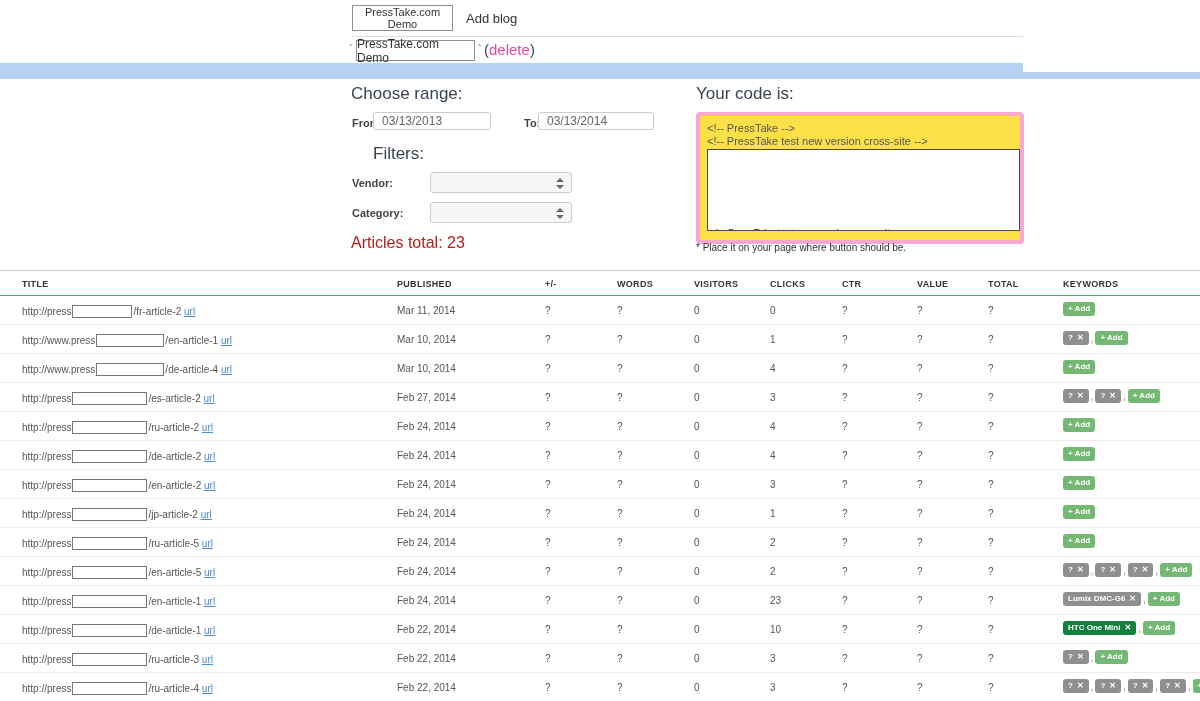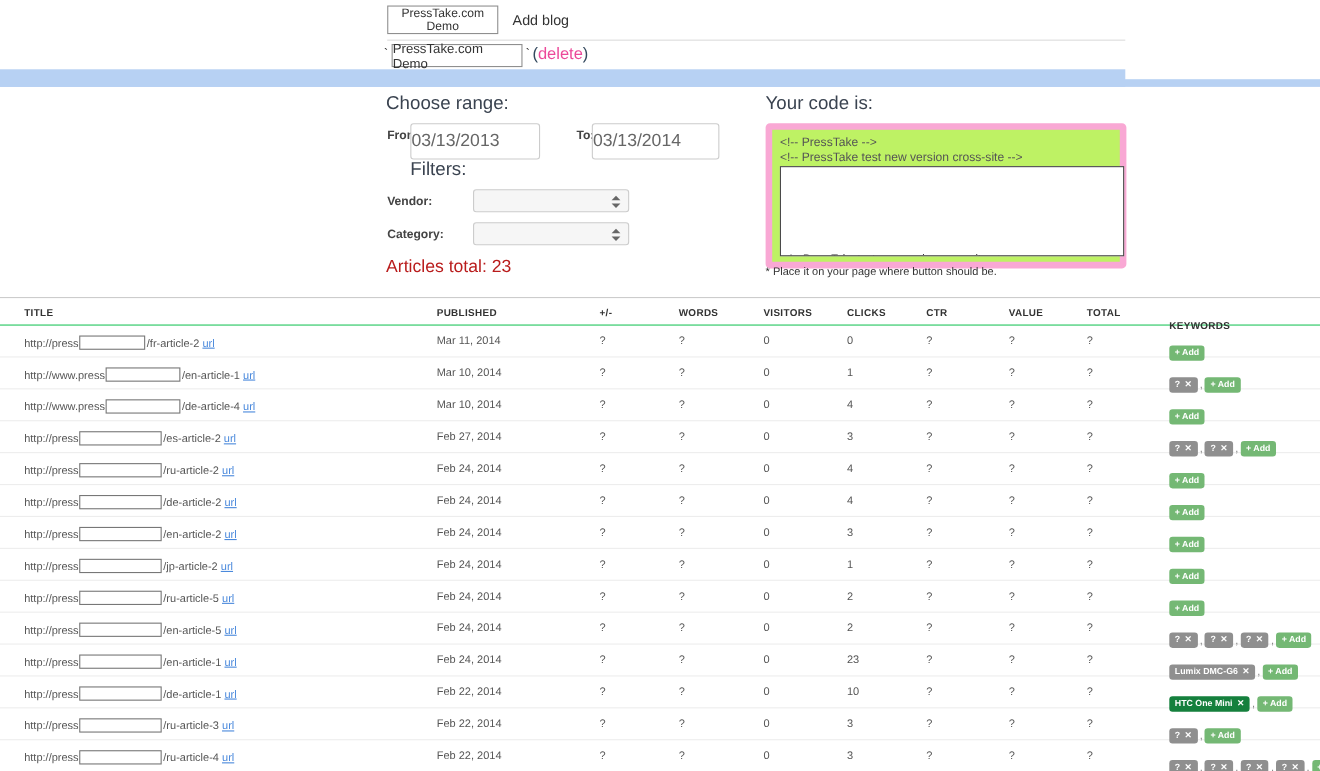--- a/index.html
+++ b/index.html
@@ -22,34 +22,34 @@
   .delete-wrap { position:absolute; left:484px; top:41px; font-size:15px; color:#34495e; cursor:pointer; }
   .delete-link { color:#ec4899; }
 
   
   .blue-block { position:absolute; left:0; top:63px; width:1023px; height:16px; }
   .blue-strip { position:absolute; left:0; top:72px; width:1200px; height:7px; }
 
   
   .h-section { position:absolute; font-size:17px; color:#3a4350; }
   .lbl { position:absolute; font-size:11px; font-weight:bold; color:#444; }
-  .date-input { position:absolute; height:33px; border:1px solid #ccc; border-radius:3px;
-                font-family:"Liberation Sans",sans-serif; font-size:16px; color:#666; padding:0 0; }
+  .date-input { position:absolute; height:18px; border:1px solid #ccc; border-radius:3px;
+                font-family:"Liberation Sans",sans-serif; font-size:12px; color:#666; padding:0 8px; }
   .select-box { position:absolute; width:142px; height:21px; background:#f6f6f6; border:1px solid #ccc;
                 border-radius:3px; cursor:pointer; }
   .stepper { position:absolute; right:8px; top:4px; width:7px; height:13px; }
   .stepper::before { content:""; position:absolute; top:1px; left:0; border-left:4px solid transparent;
                 border-right:4px solid transparent; border-bottom:4px solid #666; }
   .stepper::after { content:""; position:absolute; bottom:1px; left:0; border-left:4px solid transparent;
                 border-right:4px solid transparent; border-top:4px solid #666; }
   .articles-total { position:absolute; left:351px; top:234px; font-size:16px; color:#b91c1c; }
 
   
   .code-box { position:absolute; left:696px; top:112px; width:328px; height:132px;
-              border:6px solid #f9a8d4; border-radius:4px; background:#bef264; padding:6px 7px; }
+              border:4px solid #f9a8d4; border-radius:4px; background:#fde047; padding:6px 7px; }
   .code-line { font-size:11px; color:#555; line-height:13px; white-space:nowrap; overflow:hidden; }
   .code-textarea { position:absolute; left:7px; top:33px; width:313px; height:82px;
                    border:1px solid #4a4a4a; background:#fff; overflow:hidden; cursor:text; }
   .code-clipped { position:absolute; left:2px; bottom:-3px; height:5px; overflow:hidden;
                   font-size:10px; color:#333; white-space:nowrap; }
   .resize-handle { position:absolute; right:-6px; bottom:-8px; width:9px; height:9px;
                    background:repeating-linear-gradient(-45deg, transparent 0 2px, #9a9a9a 2px 3px);
                    clip-path:polygon(100% 0, 100% 100%, 0 100%); cursor:nwse-resize; }
   .code-note { position:absolute; left:696px; top:242px; font-size:10px; color:#333; }
 
@@ -71,21 +71,21 @@
   
   .c-title    { left:22px; }
   .c-published{ left:397px; }
   .c-pm       { left:545px; }
   .c-words    { left:617px; }
   .c-visitors { left:694px; }
   .c-clicks   { left:770px; }
   .c-ctr      { left:842px; }
   .c-value    { left:917px; }
   .c-total    { left:988px; }
-  .c-keywords { left:1063px;margin-top:12px; }
+  .c-keywords { left:1063px; }
 </style>
 </head>
 <body>
 
 <div id="stage">
 
   <div class="tabstrip-line"></div>
   <div class="tab-box">
     <span>PressTake.com Demo</span>
   </div>

